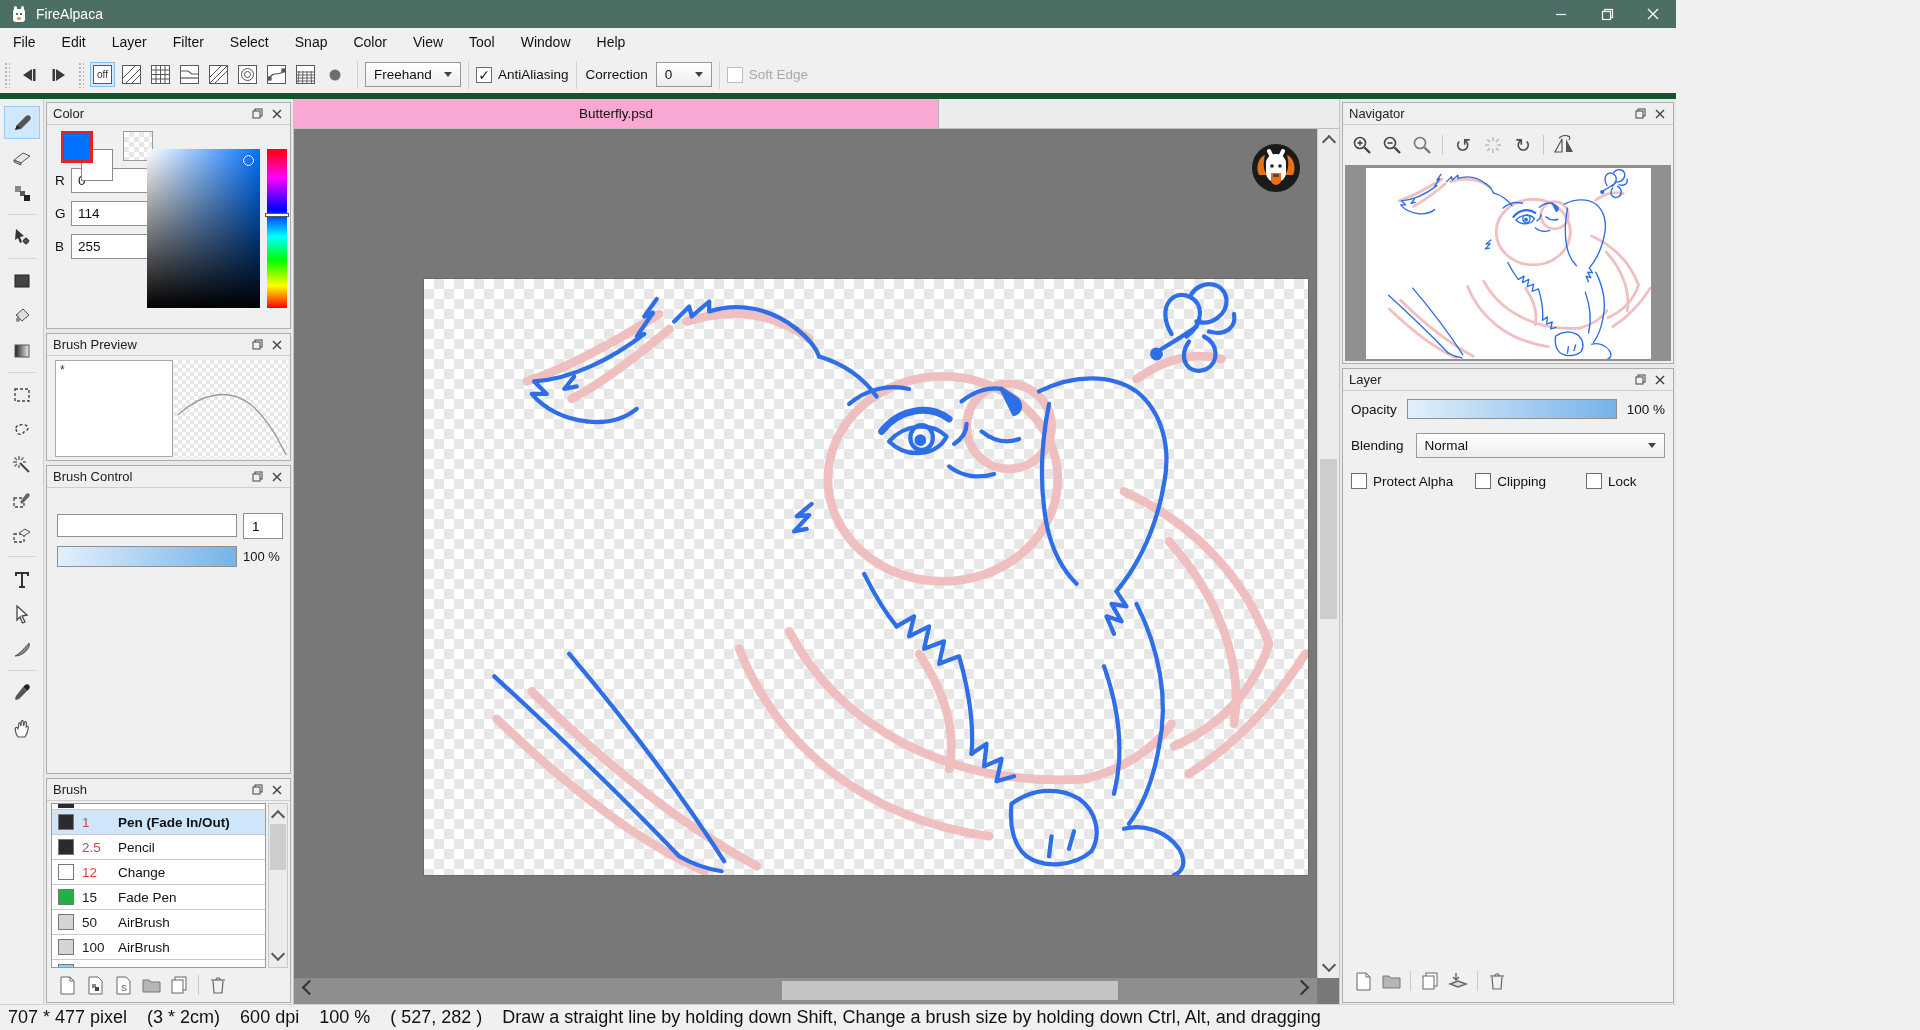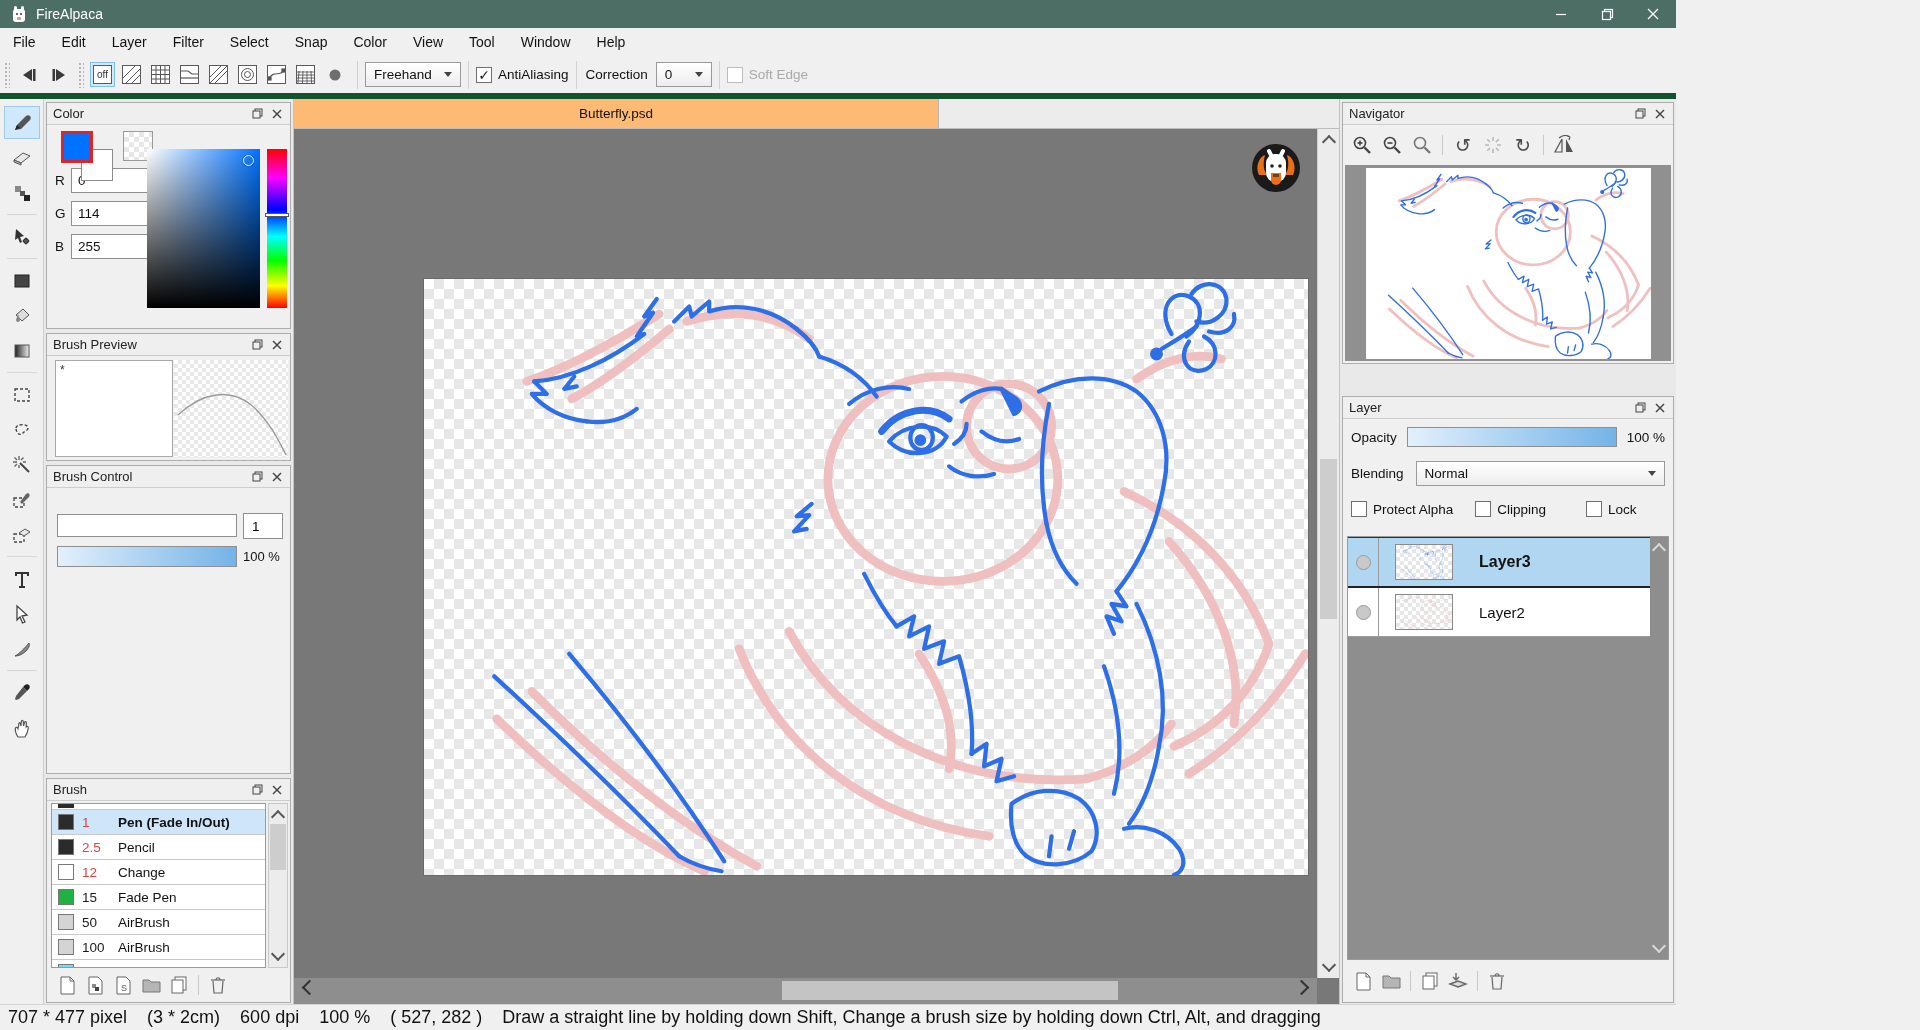--- a/index.html
+++ b/index.html
@@ -34,21 +34,21 @@
   .disabled .cblabel{color:#a9a9a9;}
   
   .main{flex:1;display:flex;min-height:0;}
   
   .toolstrip{width:44px;background:#f0f0f0;border-right:1px solid #cfcfcf;display:flex;flex-direction:column;align-items:center;padding-top:6px;box-sizing:border-box;}
   .tool{width:36px;height:33px;display:flex;align-items:center;justify-content:center;border:1px solid transparent;box-sizing:border-box;margin:1px 0;}
   .tool.sel{background:#cfe8fb;border-color:#9cc9ec;}
   .tsep{width:30px;height:1px;background:#d6d6d6;margin:4px 0;}
   
   .leftdock{width:250px;background:#e9e9e9;display:flex;flex-direction:column;border-right:1px solid #c3c3c3;box-sizing:border-box;}
-  .rightdock{width:337px;background:#e9e9e9;display:flex;flex-direction:column;border-left:1px solid #c3c3c3;box-sizing:border-box;gap:28px;}
+  .rightdock{width:337px;background:#e9e9e9;display:flex;flex-direction:column;border-left:1px solid #c3c3c3;box-sizing:border-box;}
   .panel{background:#f0f0f0;border:1px solid #adadad;box-sizing:border-box;display:flex;flex-direction:column;margin:3px 2px 1px 2px;position:relative;}
   .phead{height:21px;flex:0 0 auto;display:flex;align-items:center;padding:0 6px;font-size:13px;color:#222;
          background:#efefef;border-bottom:1px solid #cdcdcd;}
   .phead .sp{flex:1;}
   .pico{width:14px;height:14px;display:flex;align-items:center;justify-content:center;margin-left:6px;}
   .pbody{position:relative;flex:1;min-height:0;}
   
   .swatch-fg{position:absolute;left:14px;top:6px;width:32px;height:32px;border:3px solid #e02424;box-sizing:border-box;z-index:2;}
   .swatch-bg{position:absolute;left:34px;top:24px;width:32px;height:32px;background:#fff;border:1px solid #8a8a8a;box-sizing:border-box;z-index:1;}
   .swatch-tr{position:absolute;left:76px;top:6px;width:30px;height:30px;border:1px solid #9a9a9a;box-sizing:border-box;}
@@ -88,21 +88,21 @@
   .vsb .vh{position:absolute;left:1px;right:1px;top:20px;height:46px;background:#cdcdcd;}
   .chev{position:absolute;left:50%;width:8px;height:8px;border-left:2px solid #555;border-top:2px solid #555;}
   .chev.up{top:8px;transform:translateX(-50%) rotate(45deg);}
   .chev.dn{bottom:8px;transform:translateX(-50%) rotate(225deg);}
   .iconrow{position:absolute;left:6px;bottom:4px;height:26px;display:flex;align-items:center;}
   .irbtn{width:28px;height:24px;display:flex;align-items:center;justify-content:center;}
   .irsep{width:1px;height:20px;background:#c8c8c8;margin:0 5px;}
   
   .canvascol{flex:1;display:flex;flex-direction:column;min-width:0;position:relative;}
   .tabbar{height:29px;background:#ececec;display:flex;flex:0 0 auto;border-bottom:1px solid #bdbdbd;}
-  .tab{width:644px;background:#fdba74;border-right:1px solid #b5b5b5;display:flex;align-items:center;justify-content:center;
+  .tab{width:644px;background:#f9a8d4;border-right:1px solid #b5b5b5;display:flex;align-items:center;justify-content:center;
        font-size:13.5px;color:#111;}
   .canvasbg{flex:1;background:#787878;position:relative;overflow:hidden;}
   .artwrap{position:absolute;left:130px;top:150px;width:884px;height:596px;box-shadow:0 0 0 1px #6a6a6a;}
   .artwrap svg{position:absolute;left:0;top:0;width:100%;height:100%;}
   .alpaca{position:absolute;top:12px;right:36px;width:54px;height:54px;}
   .vscroll{position:absolute;top:0;right:0;bottom:26px;width:22px;background:#ececec;border-left:1px solid #cfcfcf;box-sizing:border-box;}
   .vscroll .handle{position:absolute;left:2px;right:2px;top:330px;height:160px;background:#cdcdcd;}
   .hscroll{position:absolute;left:0;right:22px;bottom:0;height:26px;background:#8e8e8e;}
   .hscroll .handle{position:absolute;top:3px;height:19px;left:488px;width:336px;background:#c4c4c4;}
   .harrow{position:absolute;top:4px;width:9px;height:9px;border-left:2px solid #333;border-top:2px solid #333;}
@@ -790,48 +790,20 @@
             </div>
           </div>
           <div class="lrow" style="left:8px;top:82px;right:8px;">
             <span class="cb"></span>
             <span class="cblabel">Protect Alpha</span>
             <span class="cb" style="margin-left:22px;"></span>
             <span class="cblabel">Clipping</span>
             <span class="cb" style="margin-left:40px;"></span>
             <span class="cblabel">Lock</span>
           </div>
-          <div class="layerlist">
-            <div class="litem sel">
-              <span class="eyecell">
-                  <span class="eyedot"></span>
-                </span>
-              <span class="lthumb checker-sm">
-                <svg viewBox="0 0 707 477" preserveAspectRatio="none">
-                    <use href="#g-blue"></use>
-                  </svg>
-              </span>
-              <span class="lname">Layer3</span>
-            </div>
-            <div class="litem">
-              <span class="eyecell">
-                  <span class="eyedot"></span>
-                </span>
-              <span class="lthumb checker-sm">
-                <svg viewBox="0 0 707 477" preserveAspectRatio="none">
-                    <use href="#g-pink"></use>
-                  </svg>
-              </span>
-              <span class="lname">Layer2</span>
-            </div>
-            <div class="llvsb">
-              <span class="chev up" style="border-color:#d9d9d9;"></span>
-              <span class="chev dn" style="border-color:#d9d9d9;"></span>
-            </div>
-          </div>
           <div class="iconrow" style="bottom:8px;">
             <span class="irbtn">
                 <svg width="17" height="19" viewBox="0 0 17 19" fill="#fff" stroke="#666">
                   <path d="M2 1 H11 L15 5 V18 H2 Z"></path>
                   <path d="M11 1 V5 H15" fill="none"></path>
                 </svg>
               </span>
             <span class="irbtn">
                 <svg width="19" height="16" viewBox="0 0 19 16">
                   <path d="M1 3 H7 L9 5 H18 V15 H1 Z" fill="#b5b5b5" stroke="#777"></path>

